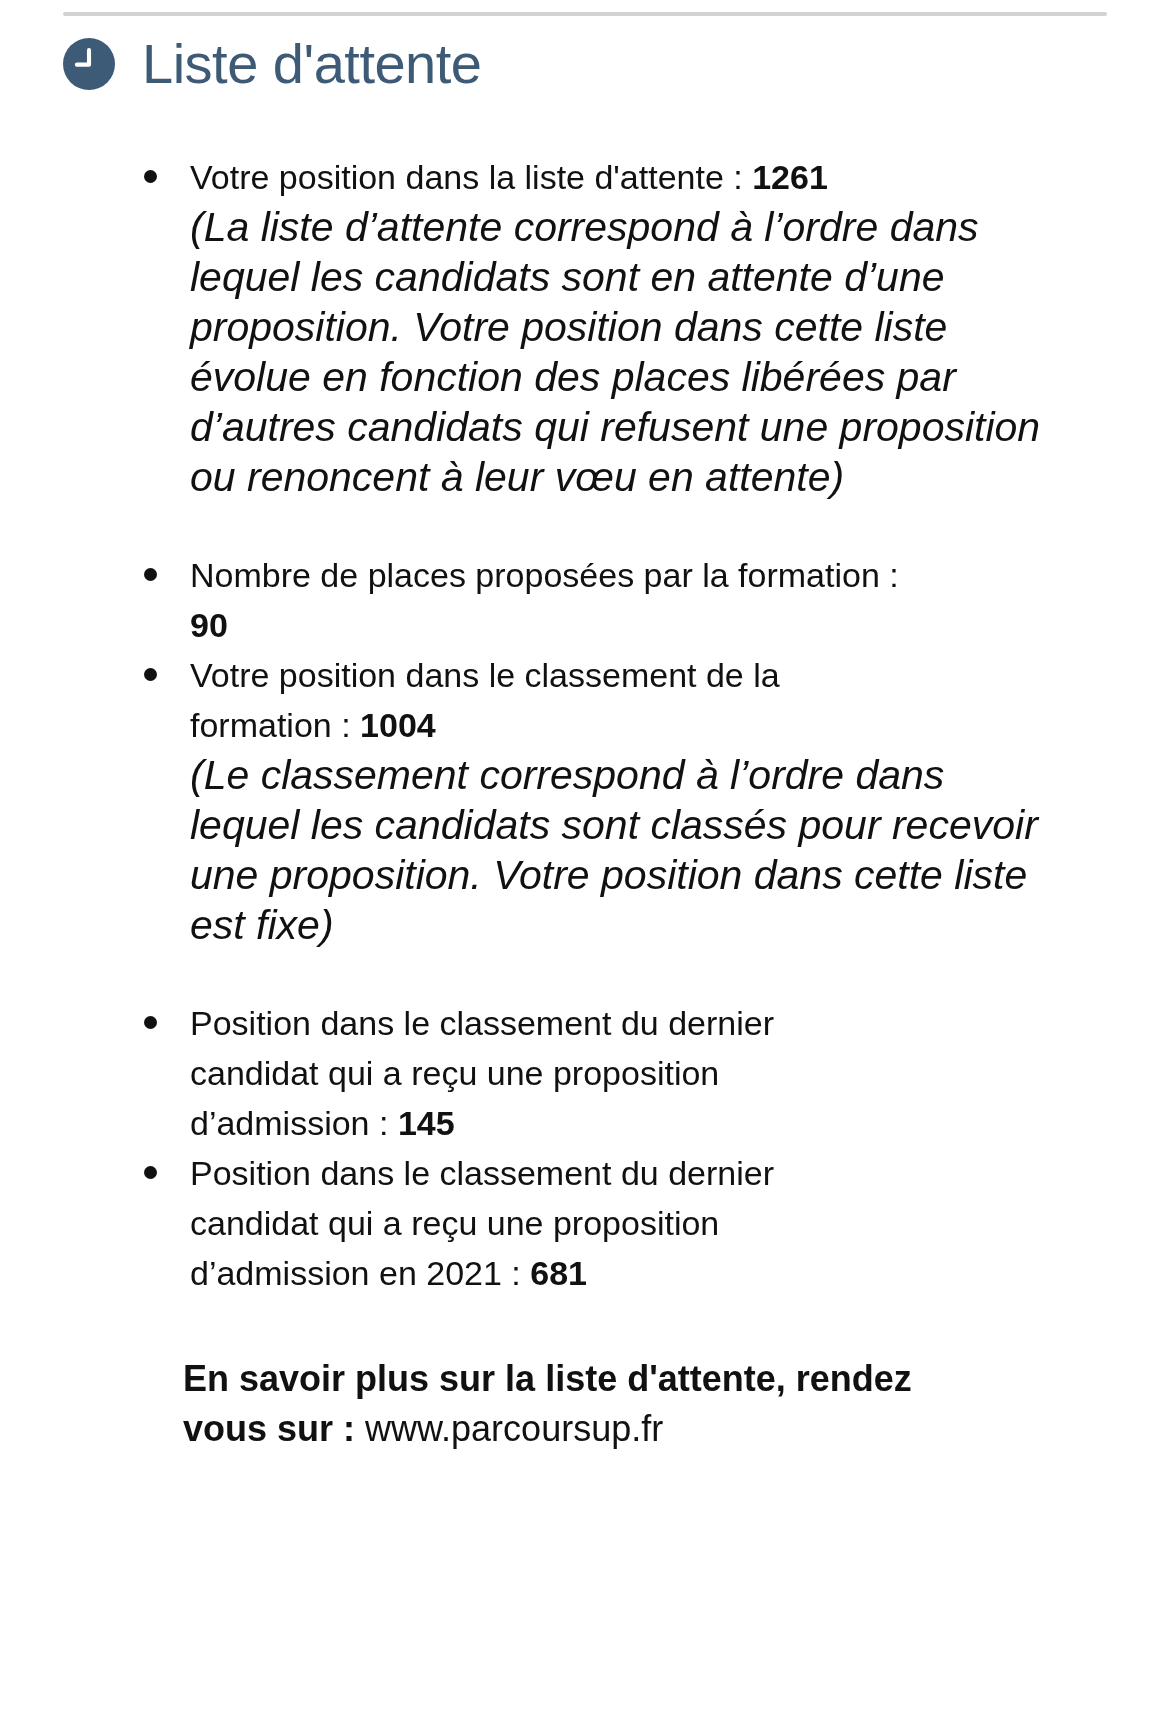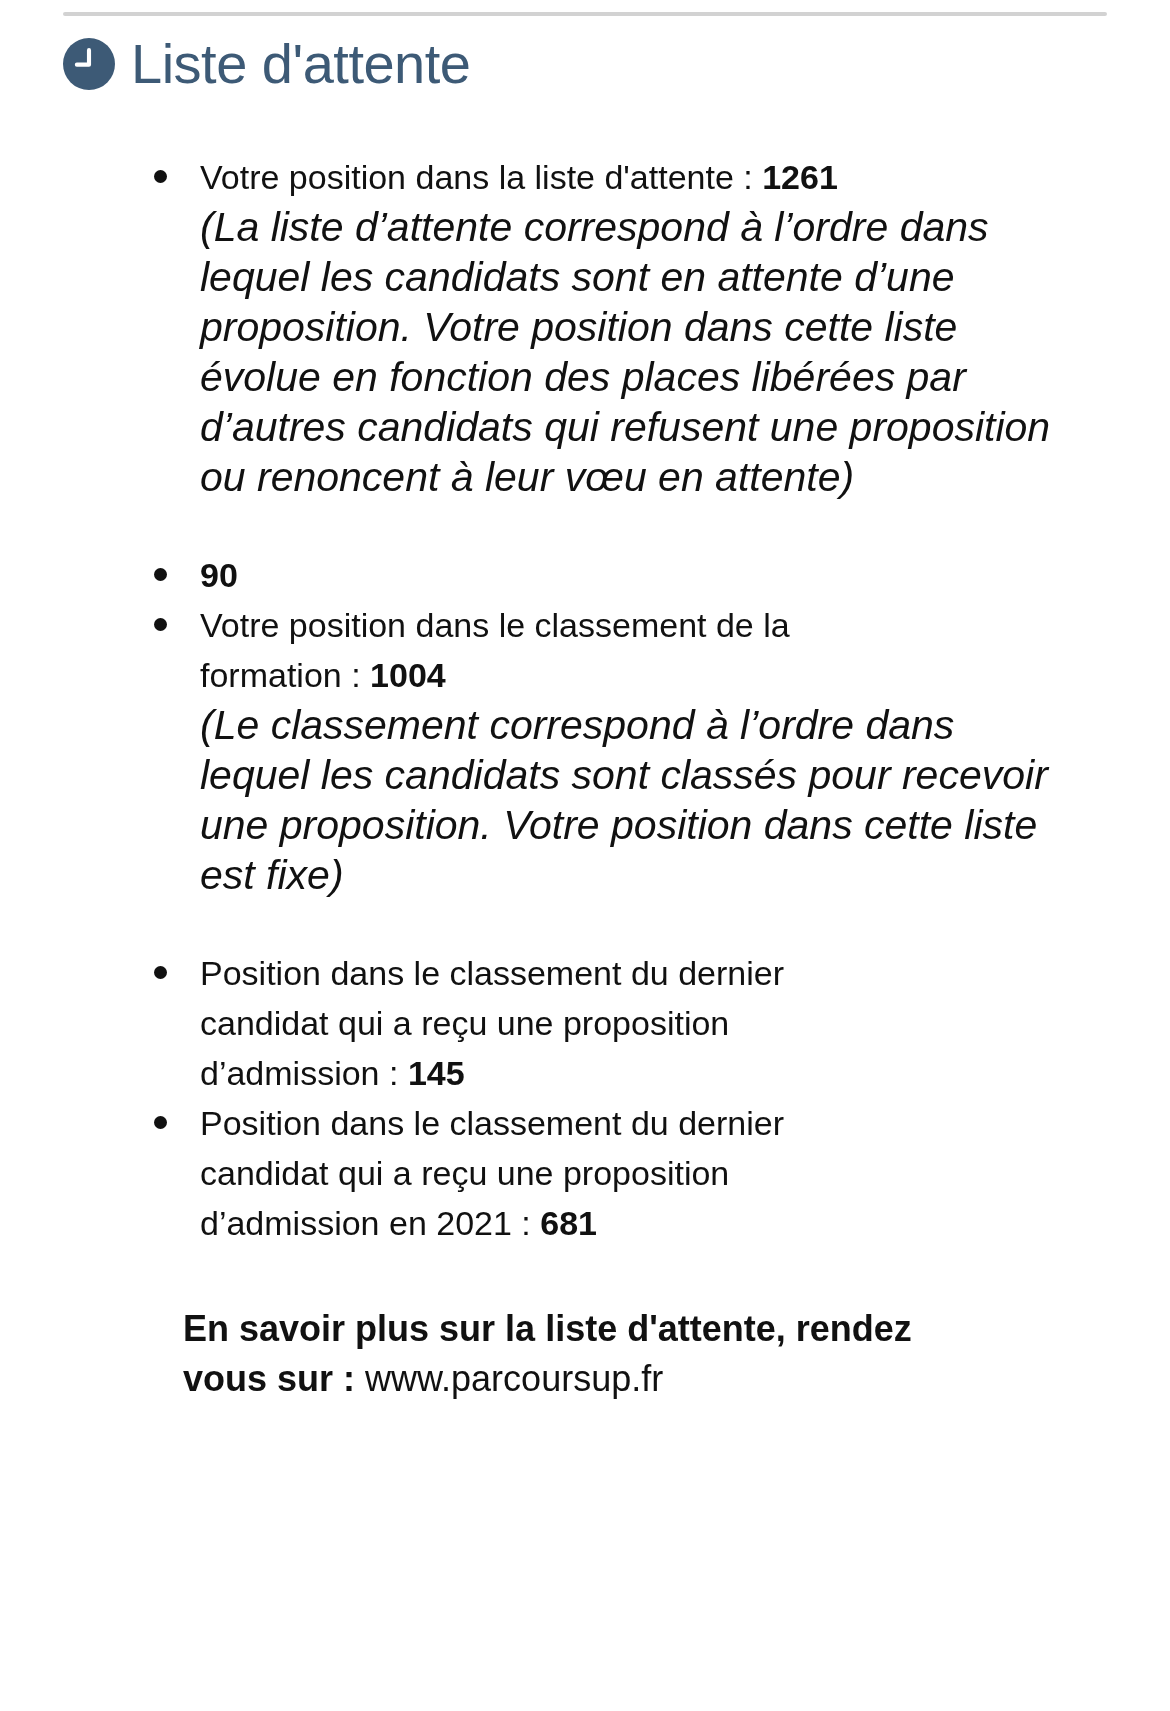--- a/index.html
+++ b/index.html
@@ -17,38 +17,38 @@
     padding:12px 63px 40px 63px;
   }
   .top-divider{
     height:4px;
     background:#d2d2d2;
     border-radius:2px;
   }
   .title-row{
     display:flex;
     align-items:center;
-    gap:16px;
+    gap:27px;
     margin:16px 0 0 0;
     font-size:56px;
     font-weight:400;
     color:#3d5a76;
     line-height:1.15;
     letter-spacing:-0.5px;
   }
   .clock{
     display:inline-flex;
     width:52px;
     height:52px;
     flex:0 0 auto;
   }
   .clock svg{width:52px;height:52px;display:block;}
   ul.group{
     list-style:none;
-    margin:17px;
+    margin:7px;
     padding:0 0 0 120px;
     max-width:1020px;
   }
   ul.group.first{margin-top:56px;}
   ul.group.next{margin-top:48px;}
   li.stat{
     position:relative;
     font-size:34px;
     line-height:50px;
     white-space:pre-line;
@@ -100,21 +100,22 @@
   <ul class="group first">
     <li class="stat"><span>Votre position dans la liste d'attente :</span> <span class="val">1261</span><div class="note">(La liste d’attente correspond à l’ordre dans
 lequel les candidats sont en attente d’une
 proposition. Votre position dans cette liste
 évolue en fonction des places libérées par
 d’autres candidats qui refusent une proposition
 ou renoncent à leur vœu en attente)</div></li>
   </ul>
 
   <ul class="group next">
-    <li class="stat"> <span class="val">90</span></li>
+    <li class="stat"><span>Nombre de places proposées par la formation :
+</span> <span class="val">90</span></li>
     <li class="stat"><span>Votre position dans le classement de la
 formation :</span> <span class="val">1004</span><div class="note">(Le classement correspond à l’ordre dans
 lequel les candidats sont classés pour recevoir
 une proposition. Votre position dans cette liste
 est fixe)</div></li>
   </ul>
 
   <ul class="group next">
     <li class="stat"><span>Position dans le classement du dernier
 candidat qui a reçu une proposition

